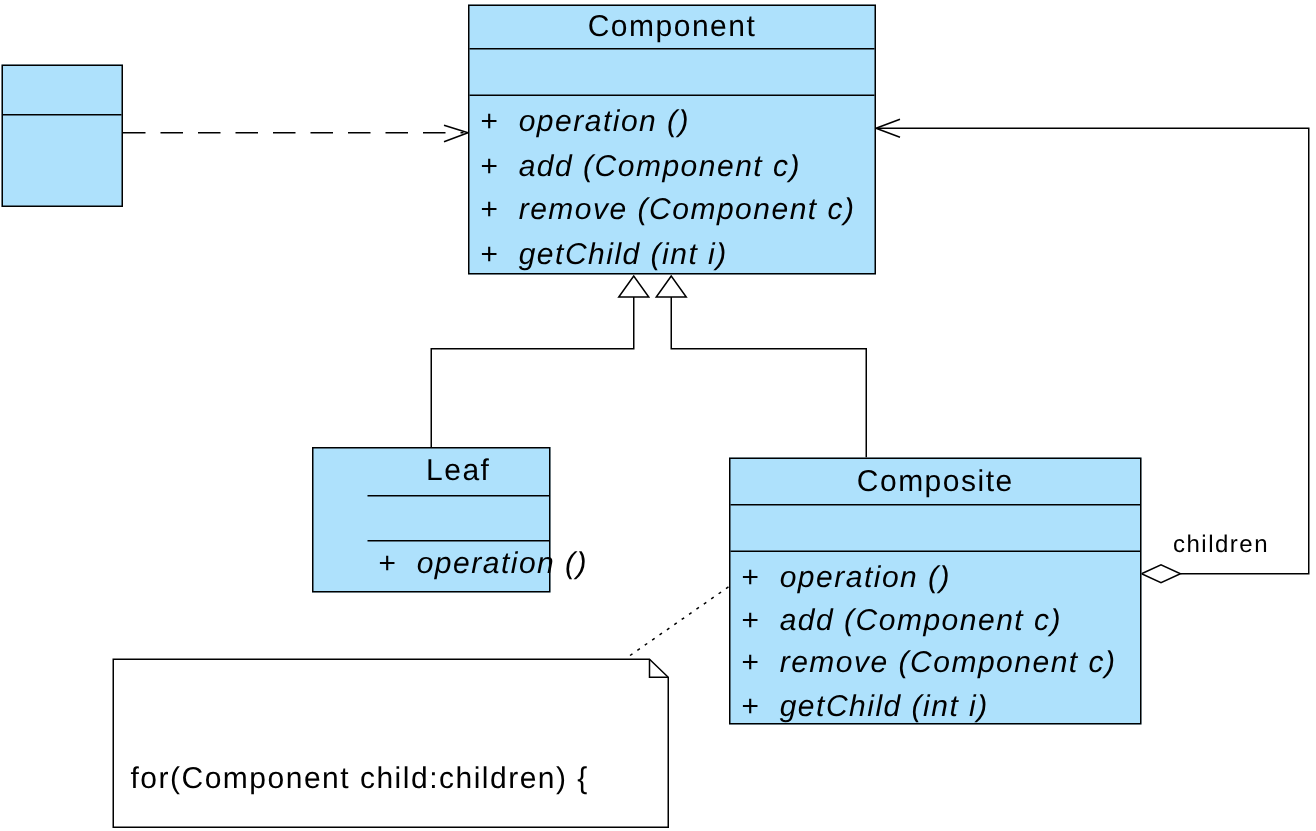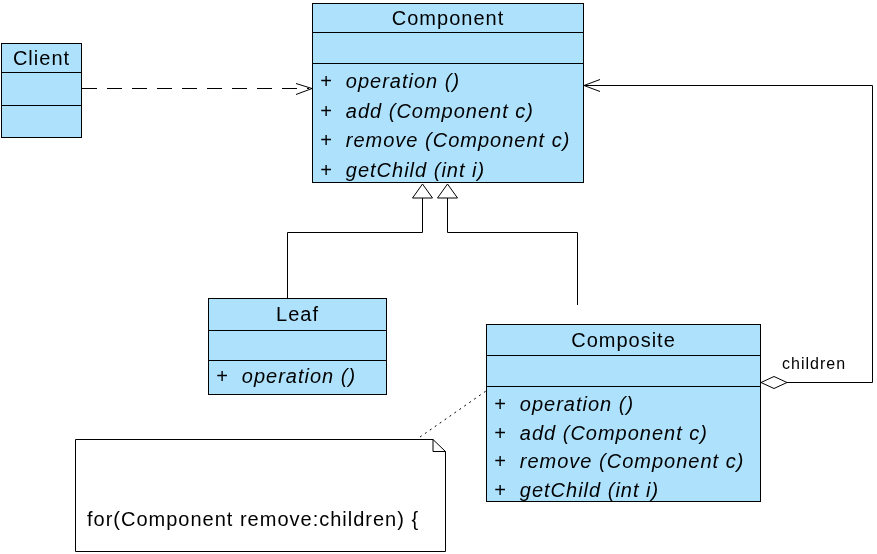--- a/index.html
+++ b/index.html
@@ -100,56 +100,55 @@
     <path class="stroke-line" d="M 787 382.5 H 872.5 V 85.5 H 585"></path>
     <path class="stroke-line" d="M 584 85.5 L 600 79.5 M 584 85.5 L 600 91.5"></path>
 
     <path class="stroke-line" stroke-dasharray="2 4" d="M 420 437 L 486 391"></path>
 
     <polygon class="hollow-shape" points="75.5,439.5 433,439.5 445.5,451.5 445.5,551.5 75.5,551.5"></polygon>
     <polyline class="stroke-line" points="433,439.5 433,451.5 445.5,451.5"></polyline>
   </svg>
 
   <div class="class-box" style="left:1px; top:43px; width:81px; height:95px;">
-    <div class="class-title" style="height:29px;">Client</div>
     <div class="class-attrs" style="height:33px;"></div>
     <div class="class-methods"></div>
   </div>
 
   <div class="class-box" style="left:312px; top:3px; width:272px; height:180px;">
     <div class="class-title" style="height:29px;">Component</div>
     <div class="class-attrs" style="height:31px;"></div>
     <div class="class-methods" style="line-height:29.5px;">
       <div class="method-row">+  operation ()</div>
       <div class="method-row">+  add (Component c)</div>
       <div class="method-row">+  remove (Component c)</div>
       <div class="method-row">+  getChild (int i)</div>
     </div>
   </div>
 
-  <div class="class-box" style="left:208px; top:298px; width:179px; height:97px;">
+  <div class="class-box" style="left:208px; top:298px; width:159px; height:97px;padding-left:36px;">
     <div class="class-title" style="height:32px;">Leaf</div>
     <div class="class-attrs" style="height:30px;"></div>
     <div class="class-methods" style="line-height:29px; padding-top:1px;">
       <div class="method-row">+  operation ()</div>
     </div>
   </div>
 
-  <div class="class-box" style="left:486px; top:305px; width:275px; height:178px;margin-top:19px;">
+  <div class="class-box" style="left:486px; top:305px; width:275px; height:178px;">
     <div class="class-title" style="height:31px;">Composite</div>
     <div class="class-attrs" style="height:31px;"></div>
     <div class="class-methods" style="line-height:28.5px;">
       <div class="method-row">+  operation ()</div>
       <div class="method-row">+  add (Component c)</div>
       <div class="method-row">+  remove (Component c)</div>
       <div class="method-row">+  getChild (int i)</div>
     </div>
   </div>
 
   <div id="note-text">
-    <div>for(Component remove:children) {</div>
+    <div>for(Component child:children) {</div>
     
     
   </div>
 
   <div id="children-label">children</div>
 
 </div>
 
 </body></html>

